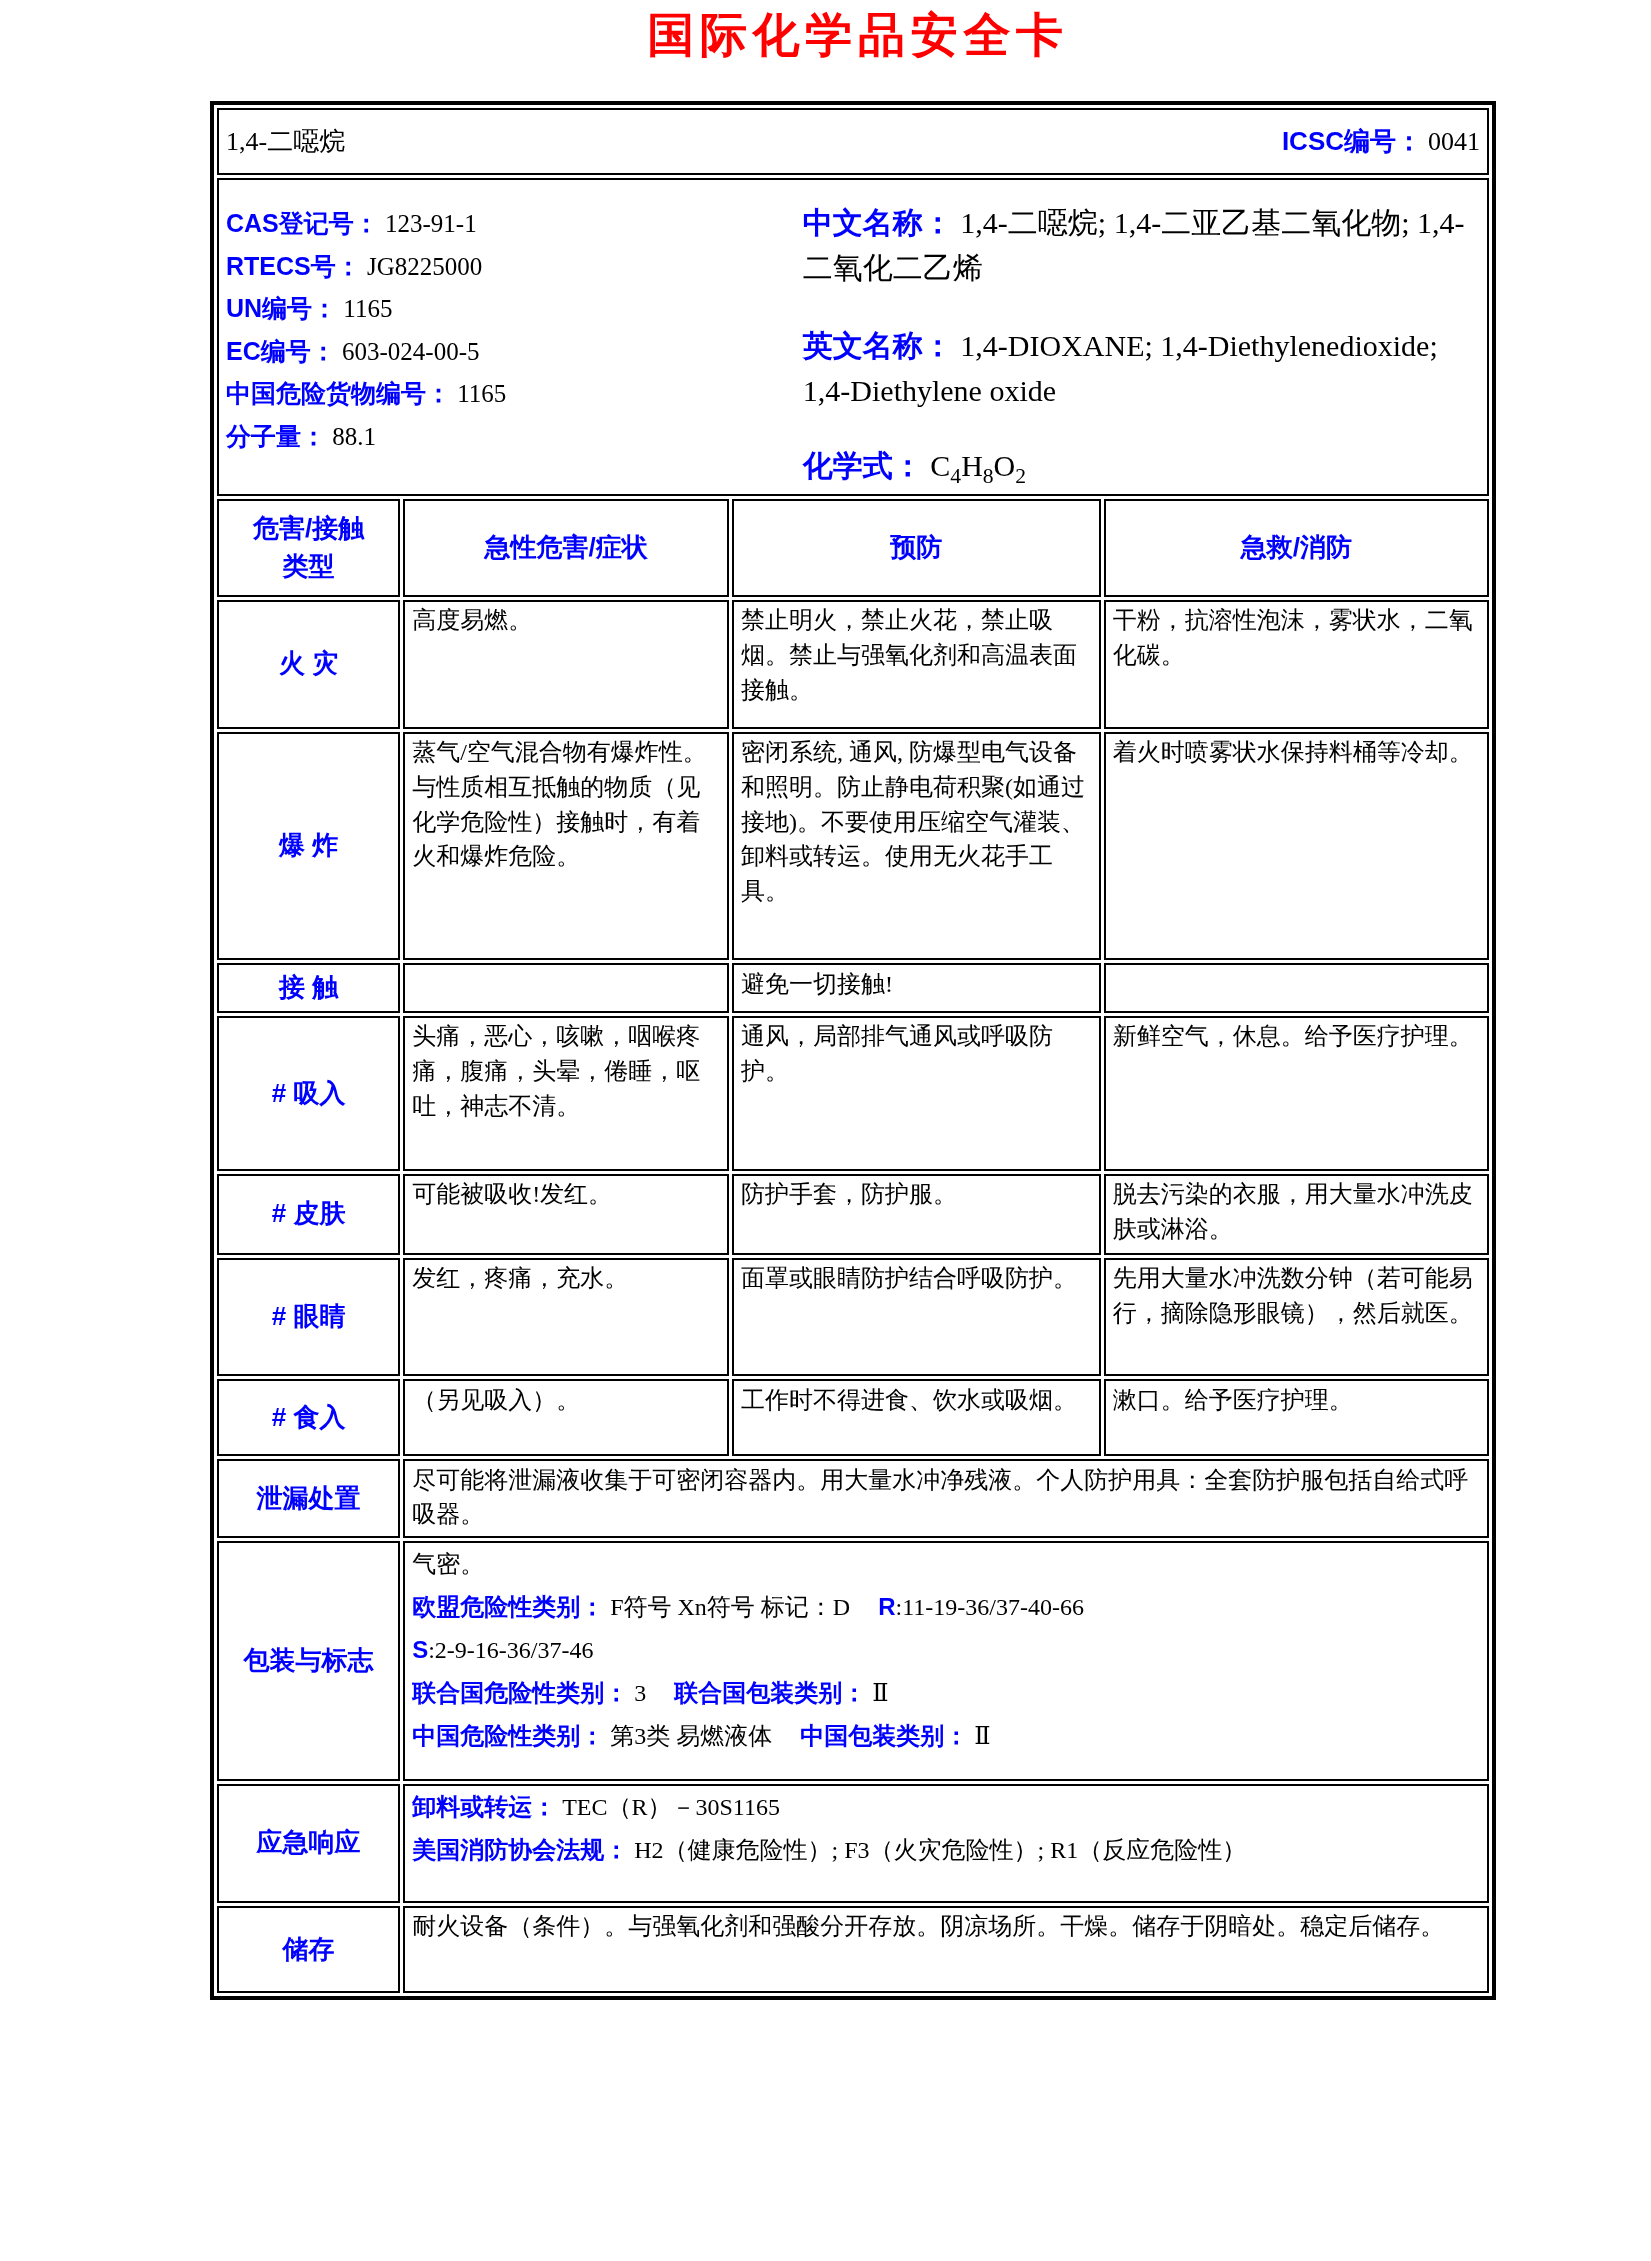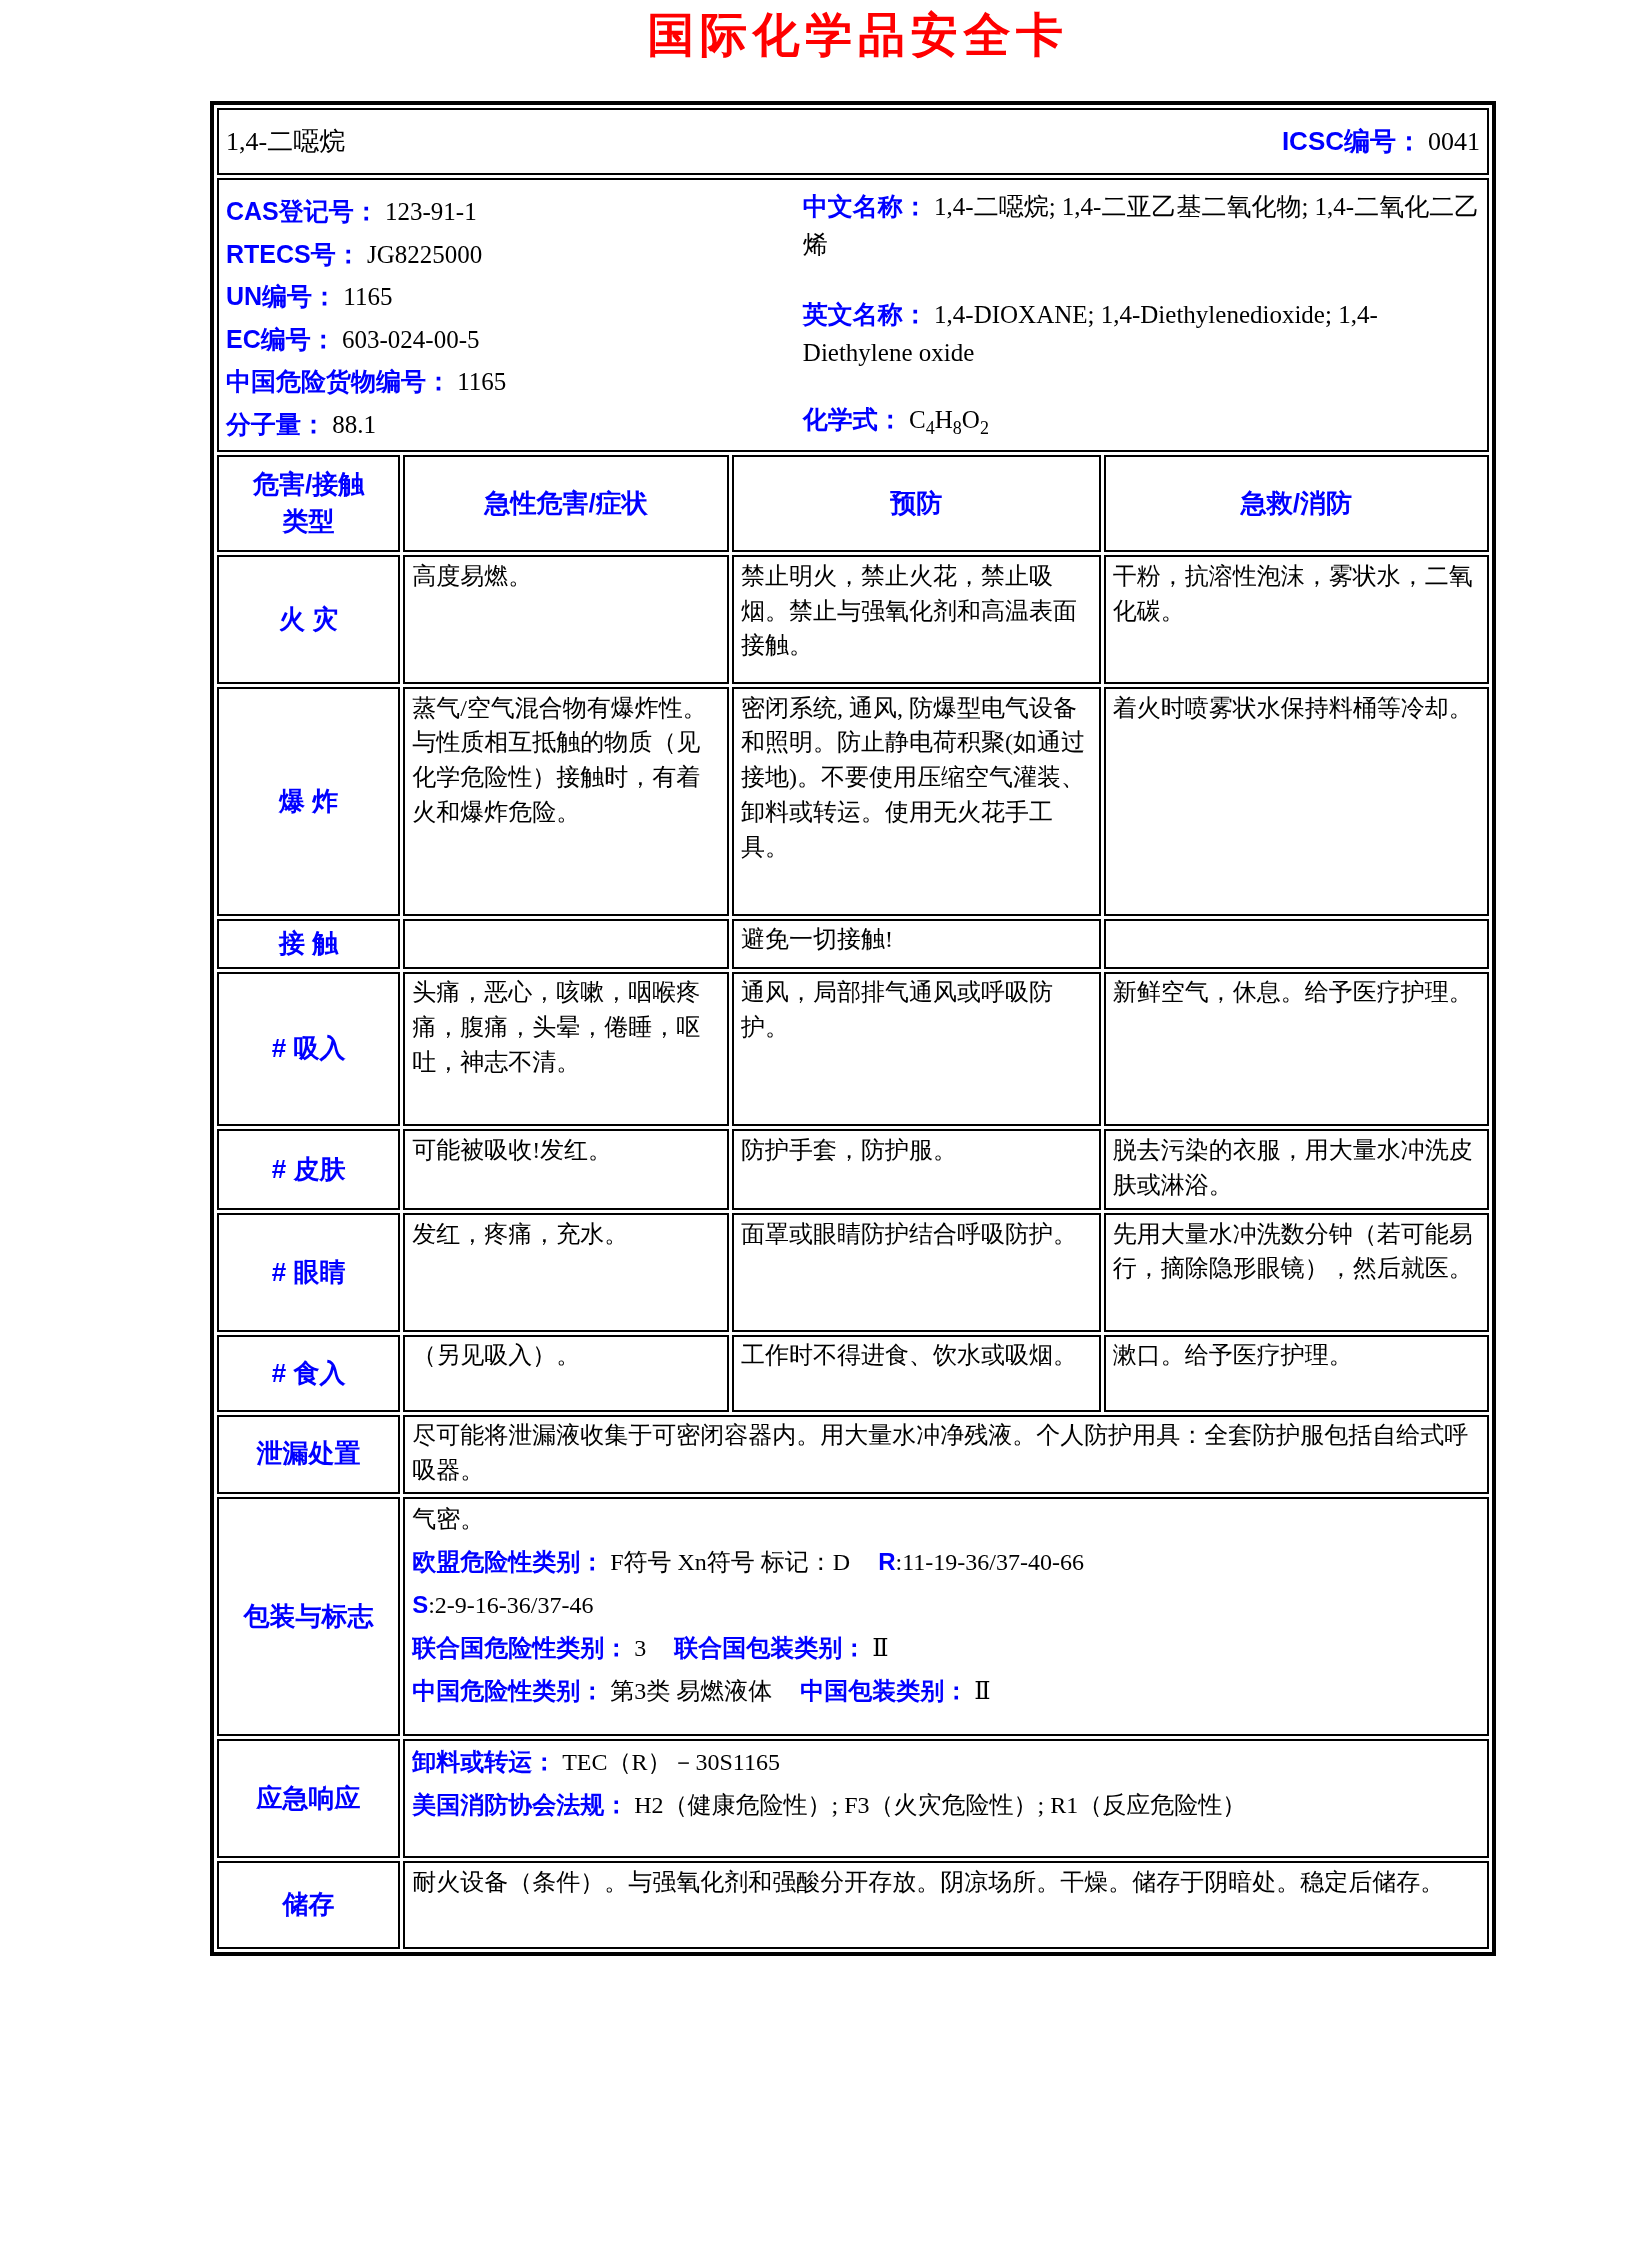--- a/index.html
+++ b/index.html
@@ -46,25 +46,25 @@
   .r-spill td{height:72px;}
   .r-pack  td{height:233px;}
   .r-emer  td{height:112px;}
   .r-stor  td{height:81px;}
 
   .name-row{display:flex;justify-content:space-between;align-items:flex-start;}
   .name-row .chem-name{font-size:26px;}
   .name-row .icsc .lbl{font-size:26px;}
   .name-row .icsc .val{font-size:26px;}
 
-  .ids-wrap{display:flex;padding-top:7px;}
+  .ids-wrap{display:flex;padding-top:19px;}
   .ids-left{width:46%;}
   .ids-right{width:54%;}
   .id-line{margin:5px 0;font-size:25px;line-height:1.5;white-space:nowrap;}
-  .ids-right p{margin:0;font-size:25px;line-height:1.5;}
+  .ids-right p{margin:0;font-size:30px;line-height:1.5;}
   .ids-right .p-en{margin-top:33px;}
   .ids-right .p-formula{margin-top:30px;}
   sub{font-size:0.72em;}
 
   .seg{display:inline;}
   .pk-line{margin:0 0 7px 0;line-height:1.5;}
   .pk-first{margin-top:1.4px;}
   .gap{display:inline-block;width:28px;}
 </style>
 </head>

